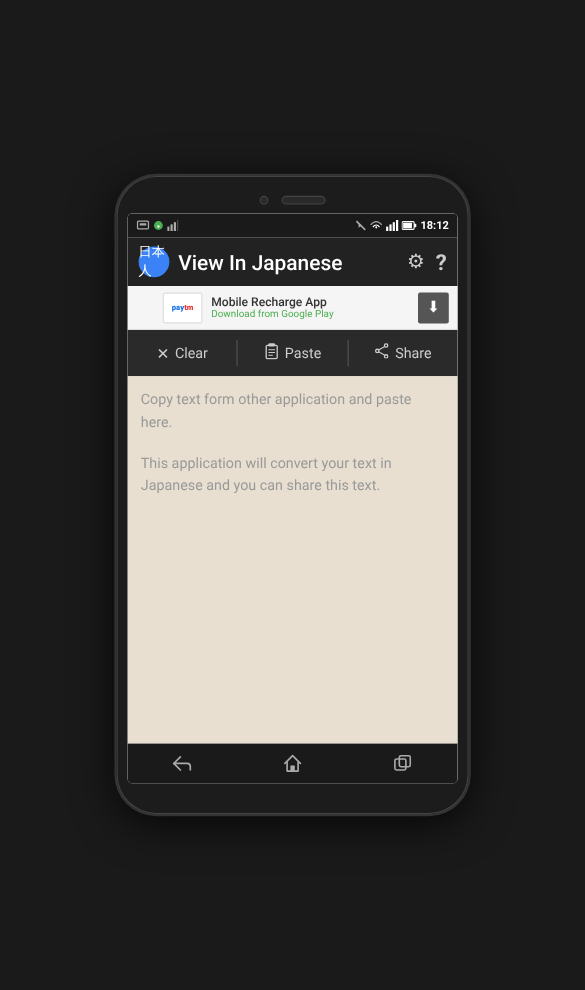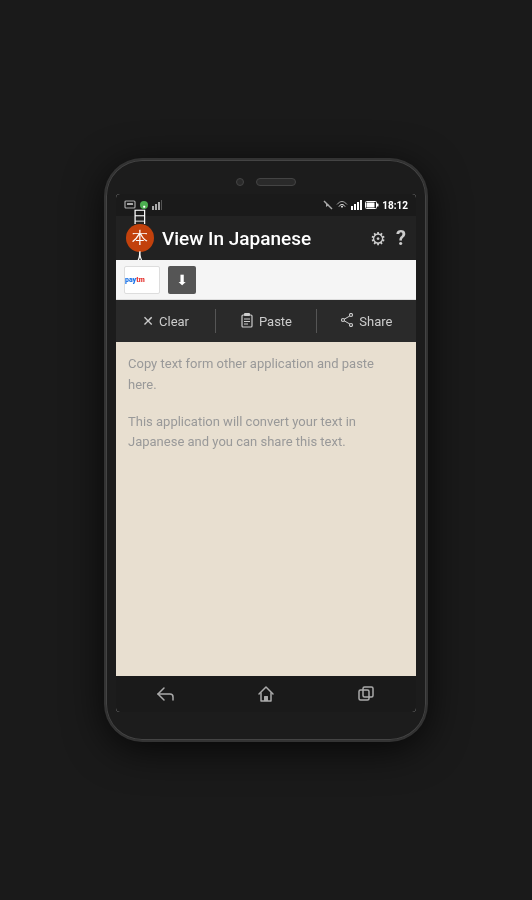--- a/index.html
+++ b/index.html
@@ -85,29 +85,28 @@
     .app-bar {
       background: #222;
       display: flex;
       align-items: center;
       padding: 0 10px;
       height: 44px;
       gap: 8px;
     }
     .app-icon-circle {
       width: 28px; height: 28px;
-      background: #c2410c;
+      background: #3b82f6;
       border-radius: 50%;
       display: flex;
       align-items: center;
       justify-content: center;
-      font-size: 16px;
+      font-size: 12px;
       color: #fff;
       flex-shrink: 0;
-      text-align: center;
     }
     .app-title {
       flex: 1;
       color: #fff;
       font-size: 19px;
       font-weight: 500;
     }
     .app-bar-icons {
       display: flex;
       gap: 10px;
@@ -123,24 +122,26 @@
       gap: 8px;
       height: 40px;
     }
     .ad-logo {
       width: 36px; height: 28px;
       background: #fff;
       border: 1px solid #ddd;
       border-radius: 2px;
       display: flex;
       align-items: center;
+      justify-content: center;
       font-size: 8px;
       font-weight: bold;
       color: #1a73e8;
       flex-shrink: 0;
+      margin-left: 24px;
     }
     .ad-logo span { color: #e53935; }
     .ad-text {
       flex: 1;
     }
     .ad-title {
       font-size: 11px;
       color: #333;
       font-weight: 500;
     }
@@ -281,20 +282,24 @@
       <span class="app-title">View In Japanese</span>
       <div class="app-bar-icons">
         <span style="color:#ccc; font-size:18px; cursor:pointer;">⚙</span>
         <span style="color:#ccc; font-size:20px; font-weight:bold; cursor:pointer;">?</span>
       </div>
     </div>
 
     <div class="ad-banner">
       <div class="ad-logo">
         <span style="color:#1a73e8; font-size:7px; font-weight:900;">pay<span style="color:#e53935;">tm</span></span>
+      </div>
+      <div class="ad-text">
+        <div class="ad-title">Mobile Recharge App</div>
+        <div class="ad-subtitle">Download from Google Play</div>
       </div>
       <div class="ad-download-btn">⬇</div>
     </div>
 
     <div class="toolbar">
       <div class="toolbar-btn">
         <span style="font-size:14px;">✕</span>
         <span>Clear</span>
       </div>
       <div class="toolbar-divider"></div>

